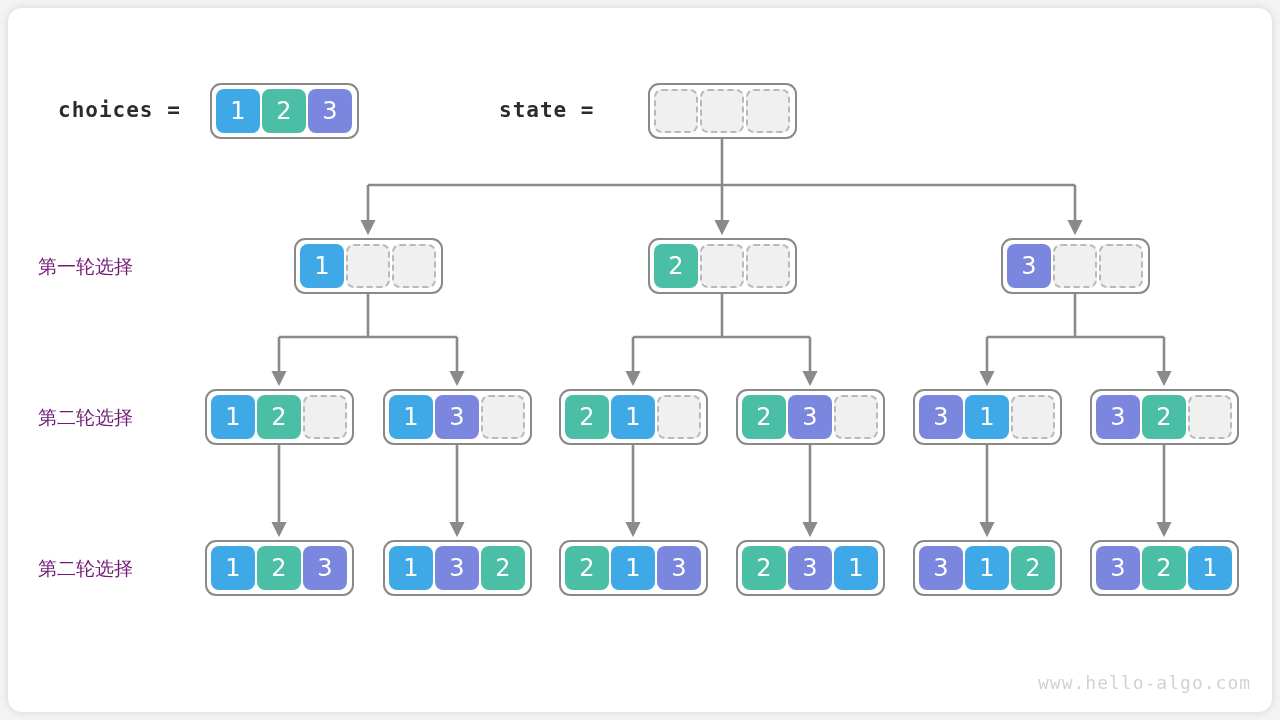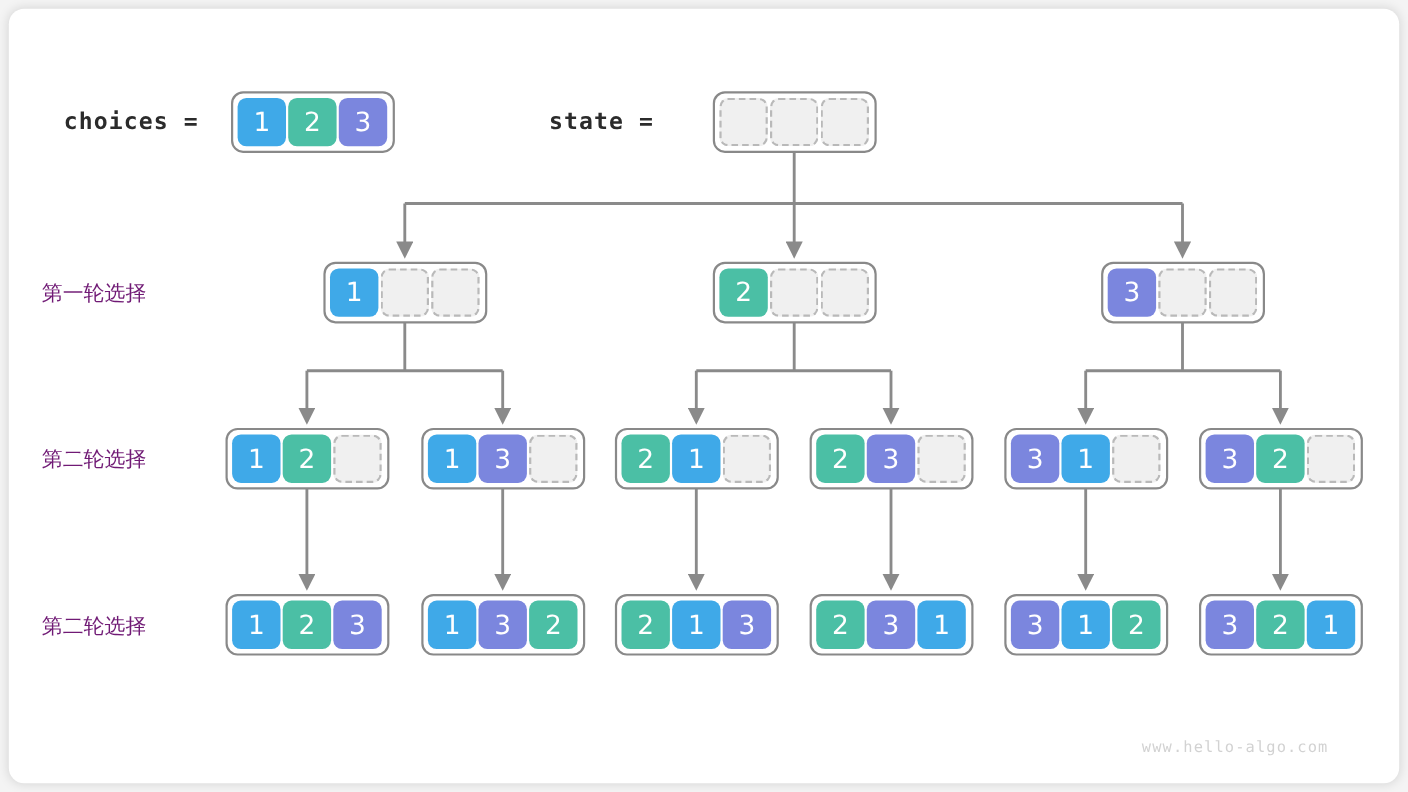--- a/index.html
+++ b/index.html
@@ -84,21 +84,21 @@
     color: transparent;
   }
   .cell.v1 { background: #3fa9e8; }
   .cell.v2 { background: #4bbfa5; }
   .cell.v3 { background: #7b86de; }
 
   
   .watermark {
     position: absolute;
     font-family: "DejaVu Sans Mono", "Liberation Mono", monospace;
-    font-size: 14px;
+    font-size: 18px;
     color: #d2d2d2;
     letter-spacing: 1px;
     white-space: nowrap;
   }
 </style>
 </head>
 <body>
 
 <div id="canvas">
   <div id="card"></div>

